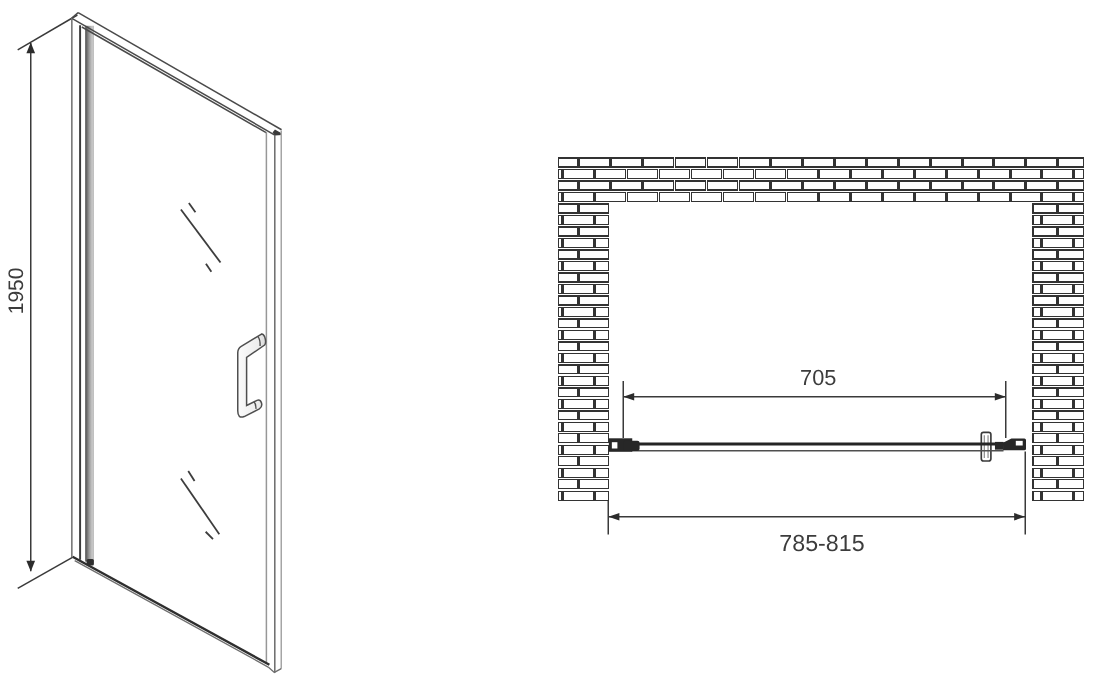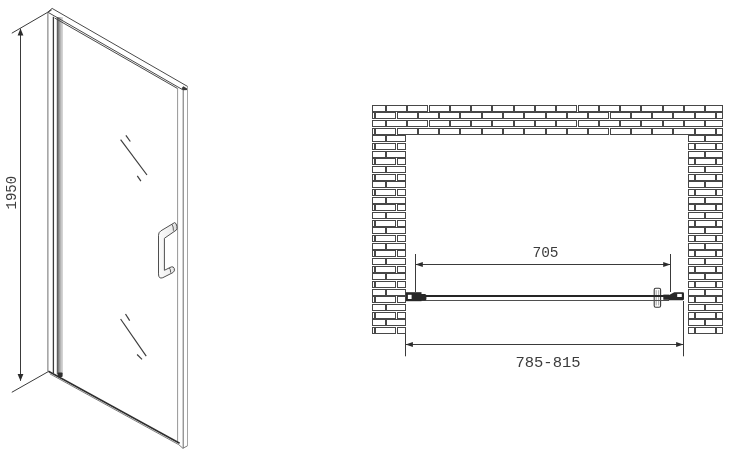--- a/index.html
+++ b/index.html
@@ -1,17 +1,17 @@
 <!DOCTYPE html>
 <html><head>
 <meta charset="utf-8">
 <style>
   html,body{margin:0;padding:0;background:#ffffff;}
   .page{width:734px;height:454px;position:relative;overflow:hidden;background:#fff;
-        font-family:Liberation Mono, monospace;}
+        font-family:Liberation Sans, sans-serif;}
   svg{position:absolute;left:0;top:0;}
   text{fill:#3c3c3c;}
 </style>
 </head>
 <body>
 <div class="page">
 <svg width="734" height="454" viewBox="0 0 734 454">
 <defs>
   <linearGradient id="postGrad" x1="0" y1="0" x2="1" y2="0">
     <stop offset="0" stop-color="#4a4a4a"></stop>

